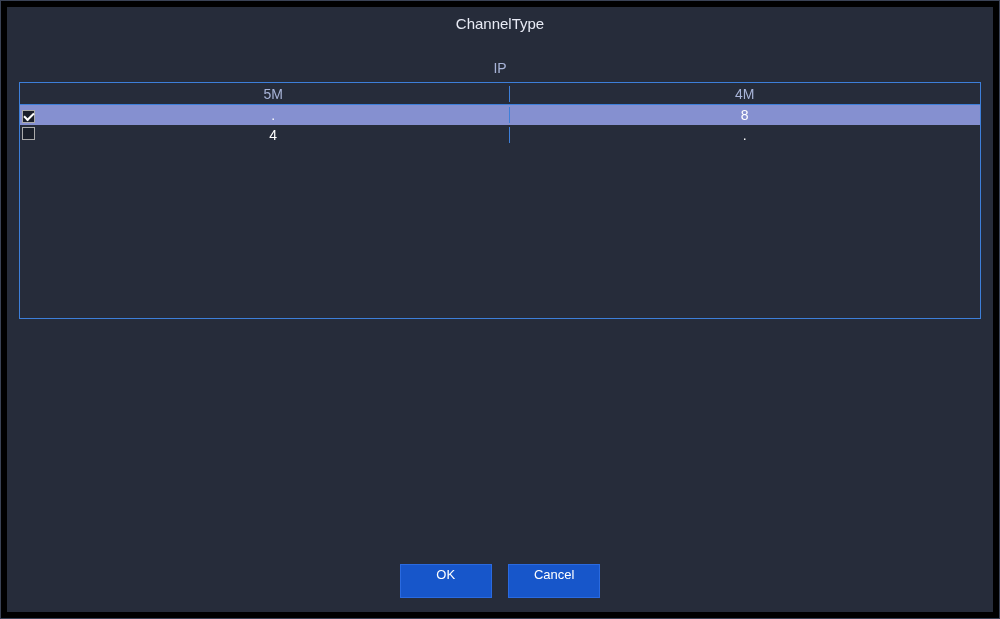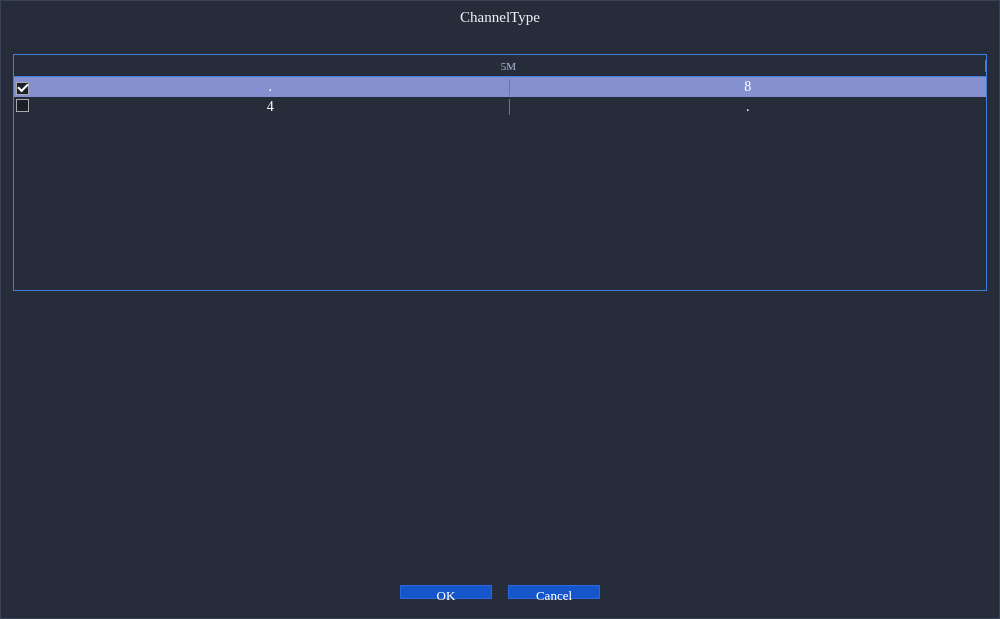--- a/index.html
+++ b/index.html
@@ -13,21 +13,21 @@
       height: 619px;
       font-family: Arial, sans-serif;
       overflow: hidden;
     }
     .window {
       width: 100%;
       height: 100%;
       background: #404040;
       border: 1px solid #3a4255;
       box-shadow: inset 0 0 0 6px #000;
-      font-family: Liberation Serif, serif;
+      padding: 6px;
     }
     .inner {
       width: 100%;
       height: 100%;
       background: #262c3a;
       padding: 8px 12px 12px 12px;
       position: relative;
     }
     .title {
       text-align: center;
@@ -44,21 +44,21 @@
     }
     .table-wrap {
       border: 1px solid #3d7fd9;
       margin-bottom: 14px;
       height: 237px;
       background: #262c3a;
     }
     .table-header-row {
       display: flex;
       color: #a8b4d8;
-      font-size: 11px;
+      font-size: 14px;
       border-bottom: 1px solid #3d7fd9;
       height: 22px;
       align-items: center;
     }
     .col-check {
       width: 18px;
       flex-shrink: 0;
     }
     .col-5m {
       flex: 1;
@@ -107,42 +107,44 @@
     .button-row {
       position: absolute;
       bottom: 14px;
       left: 0;
       right: 0;
       text-align: center;
     }
     .btn {
       display: inline-block;
       width: 92px;
-      height: 14px;
+      height: 34px;
       line-height: 20px;
       background: #1756ca;
       color: #fff;
       font-size: 13px;
       text-align: center;
       border: 1px solid #2a6ae0;
       cursor: pointer;
       margin: 0 6px;
     }
   </style>
 </head>
 <body>
 
 <div class="window">
   <div class="inner">
     <div class="title">ChannelType</div>
+    <div class="ip-label">IP</div>
 
     <div class="table-wrap">
       <div class="table-header-row">
         <div class="col-check"></div>
         <div class="col-5m">5M</div>
+        <div class="col-4m">4M</div>
       </div>
 
       <div class="table-row selected">
         <div class="col-check">
           <span class="checkbox checked"></span>
         </div>
         <div class="col-5m">.</div>
         <div class="col-4m">8</div>
       </div>
 

